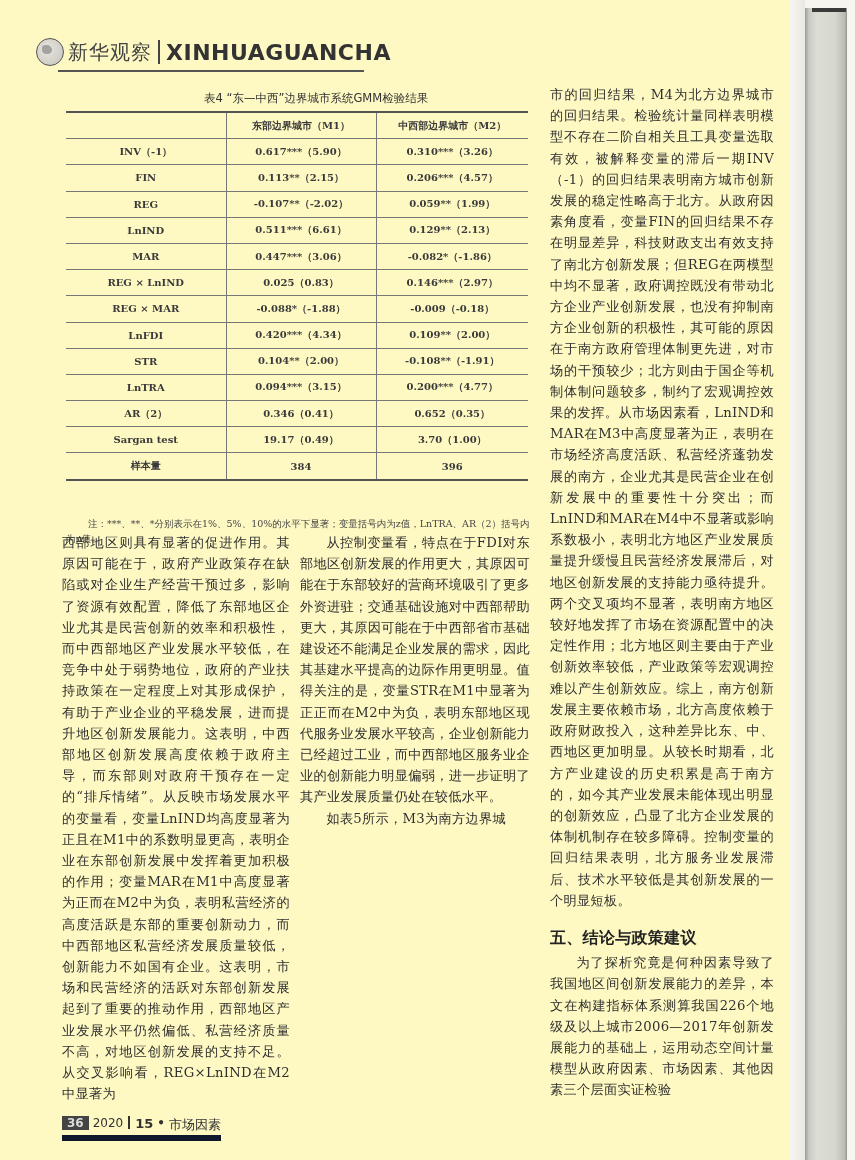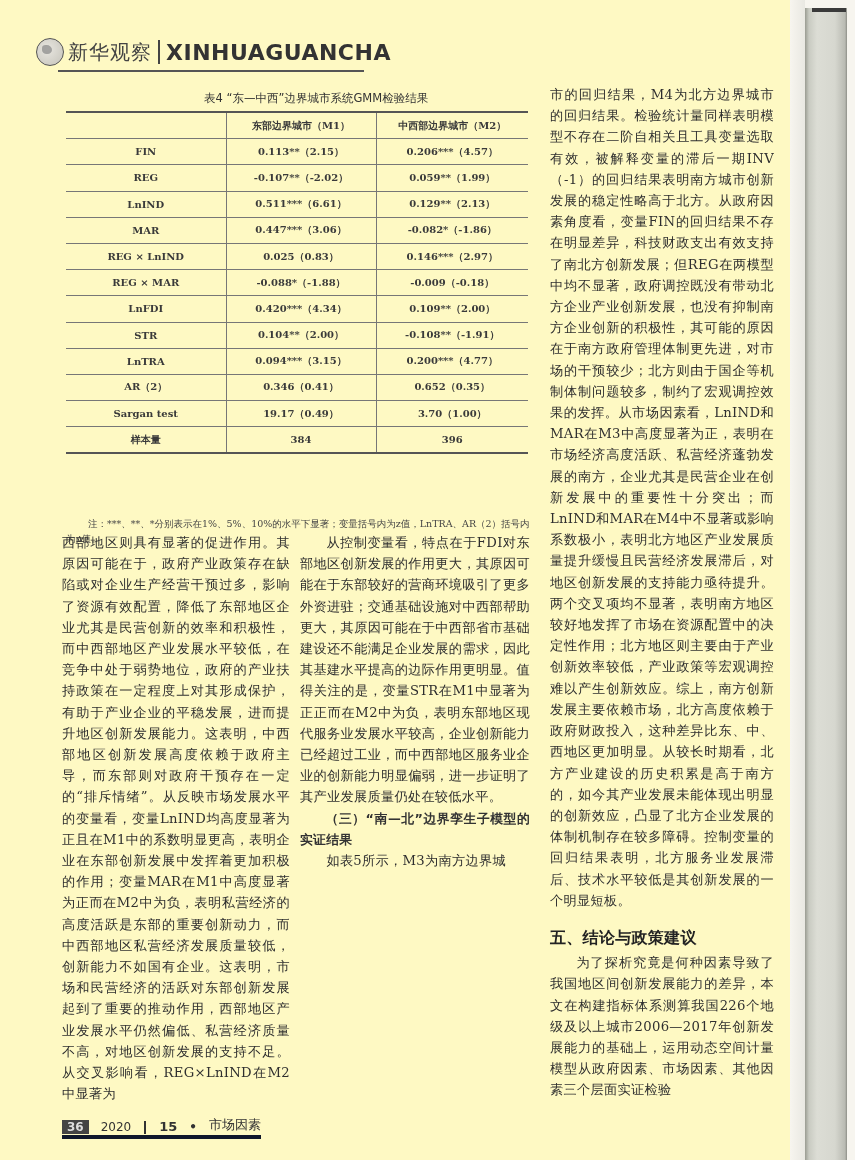--- a/index.html
+++ b/index.html
@@ -44,22 +44,22 @@
   .col { position:absolute; font-size:13.2px; line-height:21.2px; color:#2f2f2f; text-align:justify; letter-spacing:0.3px; }
   .col p { margin:0; }
   .col .indent { text-indent:2em; }
   .colA { left:62px; top:532px; width:228px; }
   .colB { left:300px; top:532px; width:230px; }
   .colC { left:550px; top:84px; width:224px; }
 
   .subhead { font-family:"DejaVu Sans", sans-serif; font-weight:bold; font-size:12.8px; color:#333; }
   .section-head { font-family:"DejaVu Sans", sans-serif; font-weight:bold; font-size:16px; color:#222; margin:16px 0 4px 0; }
 
-  .folio { position:absolute; left:62px; top:1116px; display:flex; align-items:flex-end;
-    font-family:"DejaVu Sans", sans-serif; font-size:12px; color:#333; border-bottom:4px solid #0f172a; padding-bottom:1px;gap:8px; }
+  .folio { position:absolute; left:62px; top:1116px; display:flex; align-items:flex-start;
+    font-family:"DejaVu Sans", sans-serif; font-size:12px; color:#333; border-bottom:6px solid #0f172a; padding-bottom:1px; }
   .folio-num { background:#444; color:#ddd; padding:0 5px; font-weight:bold; font-size:12px; }
   .folio-year { margin-left:4px; }
   .folio-bar { width:2px; height:13px; background:#333; margin:0 5px; }
   .folio-issue { font-weight:bold; font-size:13px; }
   .folio-dot { margin:0 4px; font-weight:bold; }
   .folio-mag { font-size:13px; }
 </style>
 </head>
 <body>
 
@@ -80,20 +80,25 @@
         <col class="c0">
         <col class="c1">
         <col class="c2">
       </colgroup>
     <tbody>
         <tr>
       <th></th>
       <th>东部边界城市（M1）</th>
       <th>中西部边界城市（M2）</th>
     </tr>
+    <tr>
+          <td>INV（-1）</td>
+          <td>0.617***（5.90）</td>
+          <td>0.310***（3.26）</td>
+        </tr>
     <tr>
           <td>FIN</td>
           <td>0.113**（2.15）</td>
           <td>0.206***（4.57）</td>
         </tr>
     <tr>
           <td>REG</td>
           <td>-0.107**（-2.02）</td>
           <td>0.059**（1.99）</td>
         </tr>
@@ -151,21 +156,20 @@
     </table>
 
   <div class="note">注：***、**、*分别表示在1%、5%、10%的水平下显著；变量括号内为z值，LnTRA、AR（2）括号内为p值。</div>
 
   <div class="col colA">
     <p>西部地区则具有显著的促进作用。其原因可能在于，政府产业政策存在缺陷或对企业生产经营干预过多，影响了资源有效配置，降低了东部地区企业尤其是民营创新的效率和积极性，而中西部地区产业发展水平较低，在竞争中处于弱势地位，政府的产业扶持政策在一定程度上对其形成保护，有助于产业企业的平稳发展，进而提升地区创新发展能力。这表明，中西部地区创新发展高度依赖于政府主导，而东部则对政府干预存在一定的“排斥情绪”。从反映市场发展水平的变量看，变量LnIND均高度显著为正且在M1中的系数明显更高，表明企业在东部创新发展中发挥着更加积极的作用；变量MAR在M1中高度显著为正而在M2中为负，表明私营经济的高度活跃是东部的重要创新动力，而中西部地区私营经济发展质量较低，创新能力不如国有企业。这表明，市场和民营经济的活跃对东部创新发展起到了重要的推动作用，西部地区产业发展水平仍然偏低、私营经济质量不高，对地区创新发展的支持不足。从交叉影响看，REG×LnIND在M2中显著为</p>
   </div>
 
   <div class="col colB">
     <p class="indent">从控制变量看，特点在于FDI对东部地区创新发展的作用更大，其原因可能在于东部较好的营商环境吸引了更多外资进驻；交通基础设施对中西部帮助更大，其原因可能在于中西部省市基础建设还不能满足企业发展的需求，因此其基建水平提高的边际作用更明显。值得关注的是，变量STR在M1中显著为正正而在M2中为负，表明东部地区现代服务业发展水平较高，企业创新能力已经超过工业，而中西部地区服务业企业的创新能力明显偏弱，进一步证明了其产业发展质量仍处在较低水平。</p>
-    <p class="indent subhead">（三）“南—北”边界孪生子模型的实证结果</p>
     <p class="indent">如表5所示，M3为南方边界城</p>
   </div>
 
   <div class="col colC">
     <p>市的回归结果，M4为北方边界城市的回归结果。检验统计量同样表明模型不存在二阶自相关且工具变量选取有效，被解释变量的滞后一期INV（-1）的回归结果表明南方城市创新发展的稳定性略高于北方。从政府因素角度看，变量FIN的回归结果不存在明显差异，科技财政支出有效支持了南北方创新发展；但REG在两模型中均不显著，政府调控既没有带动北方企业产业创新发展，也没有抑制南方企业创新的积极性，其可能的原因在于南方政府管理体制更先进，对市场的干预较少；北方则由于国企等机制体制问题较多，制约了宏观调控效果的发挥。从市场因素看，LnIND和MAR在M3中高度显著为正，表明在市场经济高度活跃、私营经济蓬勃发展的南方，企业尤其是民营企业在创新发展中的重要性十分突出；而LnIND和MAR在M4中不显著或影响系数极小，表明北方地区产业发展质量提升缓慢且民营经济发展滞后，对地区创新发展的支持能力亟待提升。两个交叉项均不显著，表明南方地区较好地发挥了市场在资源配置中的决定性作用；北方地区则主要由于产业创新效率较低，产业政策等宏观调控难以产生创新效应。综上，南方创新发展主要依赖市场，北方高度依赖于政府财政投入，这种差异比东、中、西地区更加明显。从较长时期看，北方产业建设的历史积累是高于南方的，如今其产业发展未能体现出明显的创新效应，凸显了北方企业发展的体制机制存在较多障碍。控制变量的回归结果表明，北方服务业发展滞后、技术水平较低是其创新发展的一个明显短板。</p>
     <div class="section-head">五、结论与政策建议</div>
     <p class="indent">为了探析究竟是何种因素导致了我国地区间创新发展能力的差异，本文在构建指标体系测算我国226个地级及以上城市2006—2017年创新发展能力的基础上，运用动态空间计量模型从政府因素、市场因素、其他因素三个层面实证检验</p>
   </div>
 
   <div class="folio">

